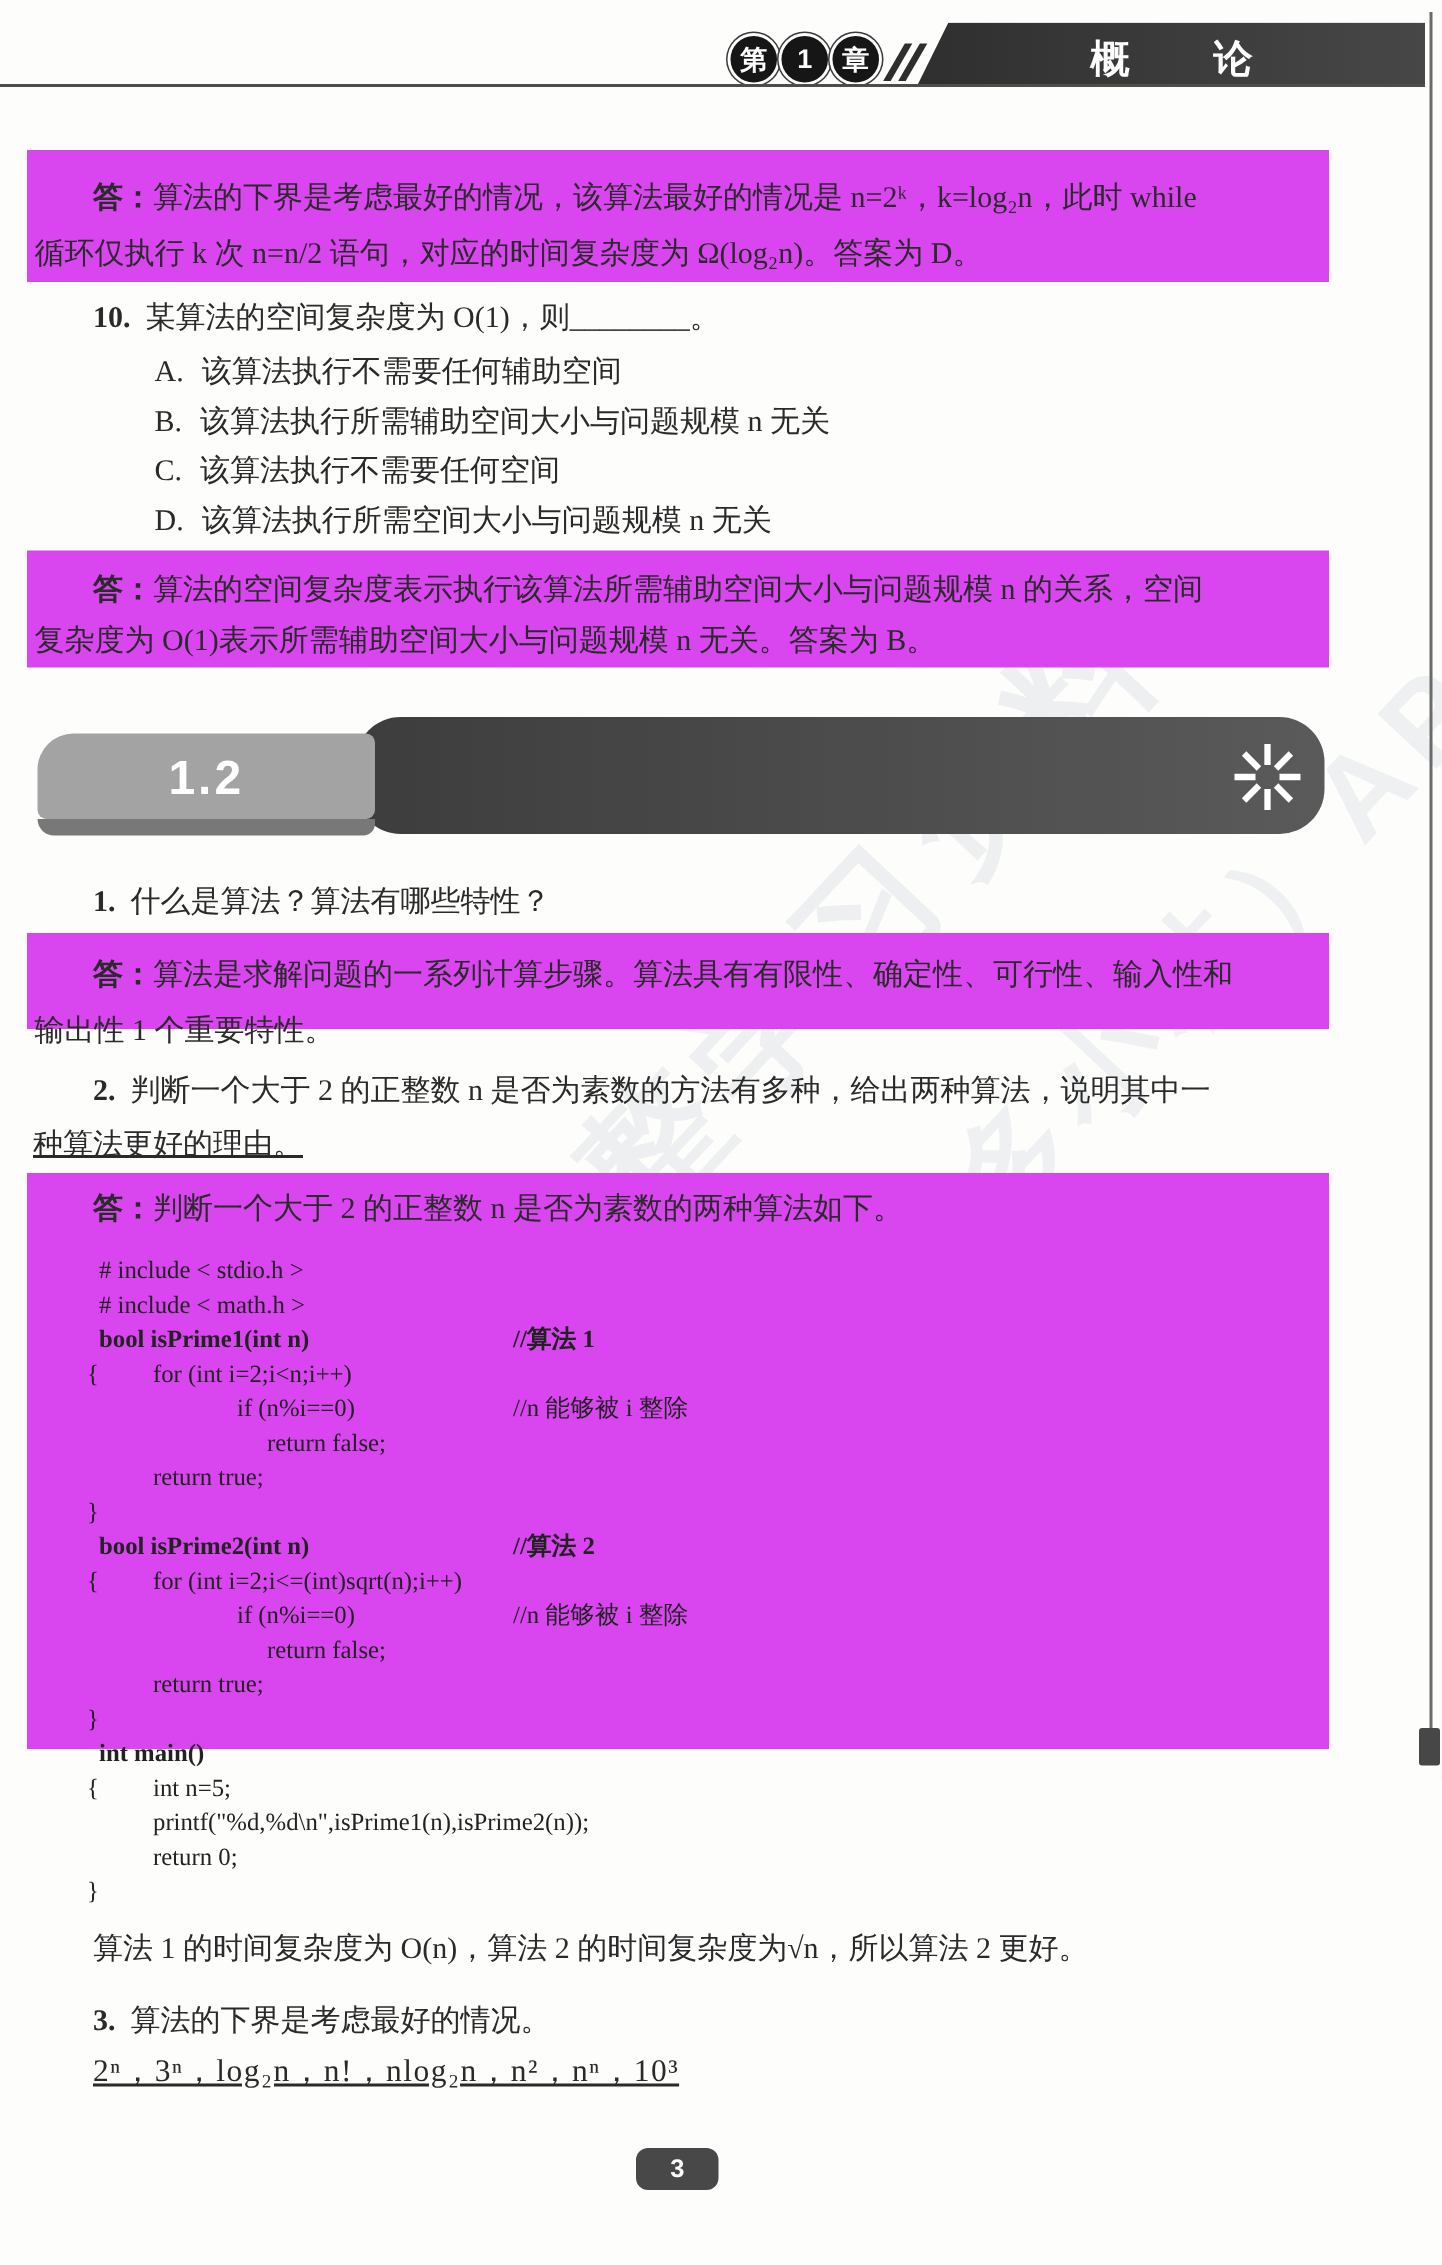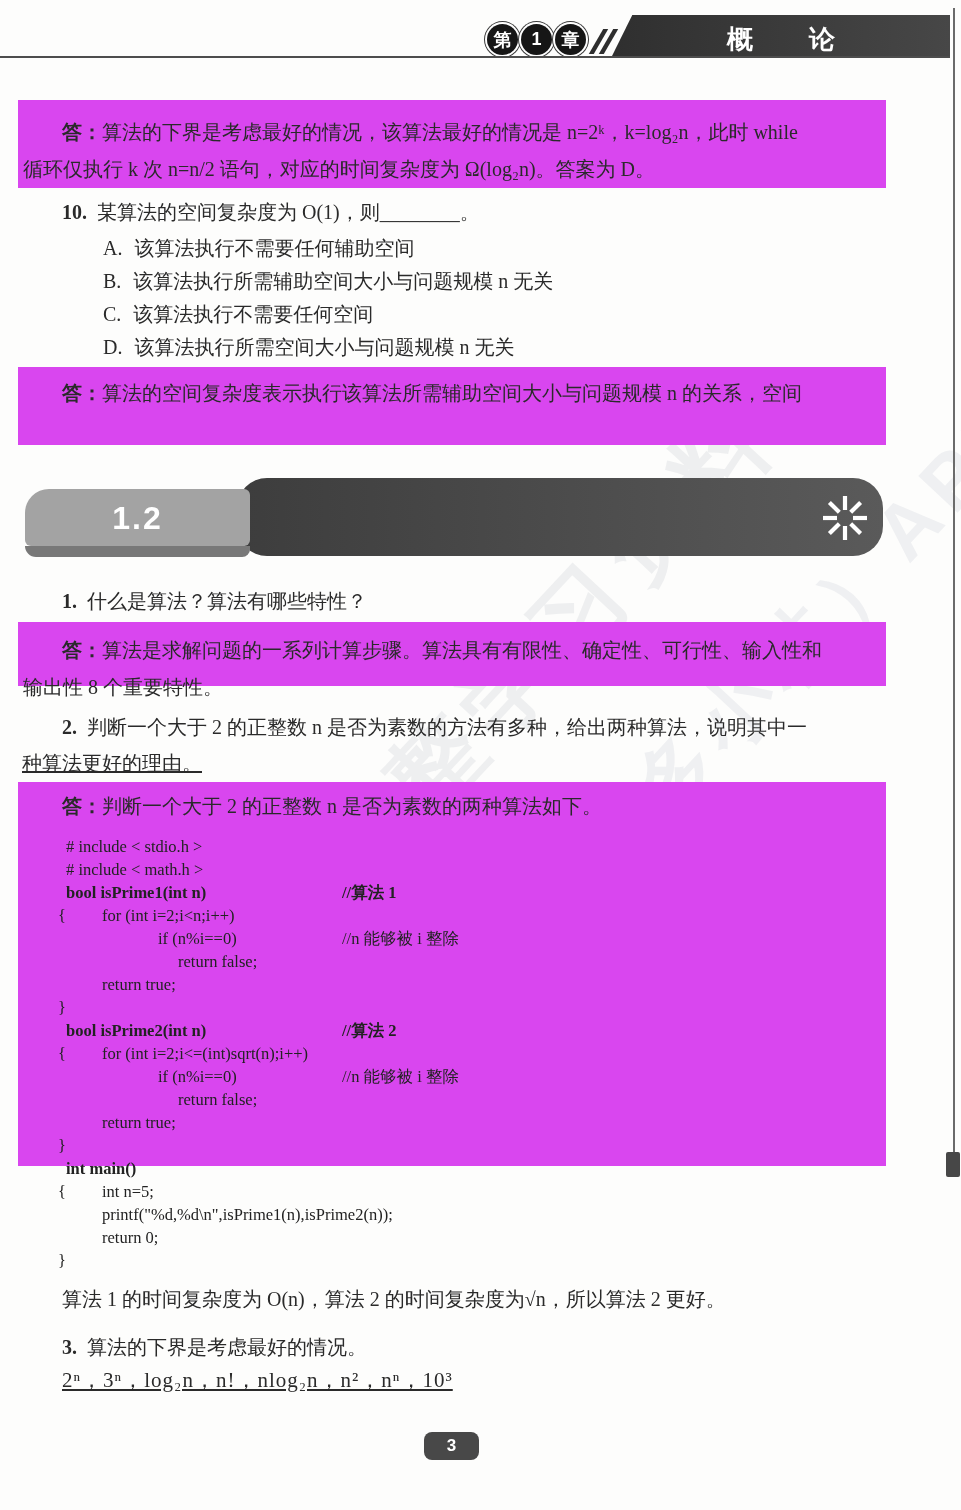--- a/index.html
+++ b/index.html
@@ -123,20 +123,21 @@
   <div class="qline" style="top:199px">
     <span class="qnum">10.</span><span>某算法的空间复杂度为 O(1)，则________。</span>
   </div>
   <div class="optline" style="top:235px"><span class="opt-label">A.</span><span>该算法执行不需要任何辅助空间</span></div>
   <div class="optline" style="top:268px"><span class="opt-label">B.</span><span>该算法执行所需辅助空间大小与问题规模 n 无关</span></div>
   <div class="optline" style="top:301px"><span class="opt-label">C.</span><span>该算法执行不需要任何空间</span></div>
   <div class="optline" style="top:334px"><span class="opt-label">D.</span><span>该算法执行所需空间大小与问题规模 n 无关</span></div>
 
   <div class="ansblock ab2">
     <div class="aline lead" style="line-height:34px"><span class="ans-label">答：</span><span>算法的空间复杂度表示执行该算法所需辅助空间大小与问题规模 n 的关系，空间</span></div>
+    <div class="aline cont" style="line-height:34px">复杂度为 O(1)表示所需辅助空间大小与问题规模 n 无关。答案为 B。</div>
   </div>
 
   <div class="sec-banner"></div>
   <div class="sec-tab-shadow"></div>
   <div class="sec-tab"></div>
   <div class="sec-num">1.2</div>
   <svg class="star-icon" viewBox="0 0 48 48">
     <g stroke="#ffffff" stroke-width="4.2">
       <line x1="24" y1="2" x2="24" y2="16"></line>
         <line x1="24" y1="32" x2="24" y2="46"></line>
@@ -148,21 +149,21 @@
         <line x1="18.3" y1="29.7" x2="8.4" y2="39.6"></line>
     </g>
   </svg>
 
   <div class="qline" style="top:588px">
     <span class="qnum">1.</span><span>什么是算法？算法有哪些特性？</span>
   </div>
 
   <div class="ansblock ab3">
     <div class="aline lead"><span class="ans-label">答：</span><span>算法是求解问题的一系列计算步骤。算法具有有限性、确定性、可行性、输入性和</span></div>
-    <div class="aline cont">输出性 8 个重要特性。</div>
+    <div class="aline cont">输出性 1 个重要特性。</div>
   </div>
 
   <div class="qline" style="top:714px">
     <span class="qnum">2.</span><span>判断一个大于 2 的正整数 n 是否为素数的方法有多种，给出两种算法，说明其中一</span>
   </div>
   <div class="qcont" style="top:750px">种算法更好的理由。</div>
 
   <div class="ansblock ab4">
     <div class="ans-intro"><span class="ans-label">答：</span><span>判断一个大于 2 的正整数 n 是否为素数的两种算法如下。</span></div>
     <div class="code">

